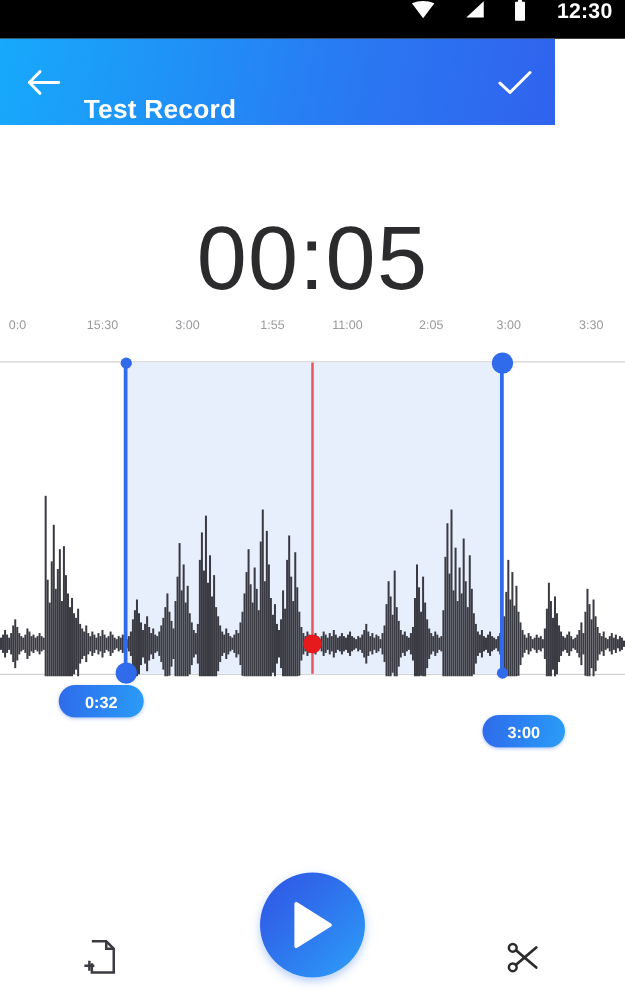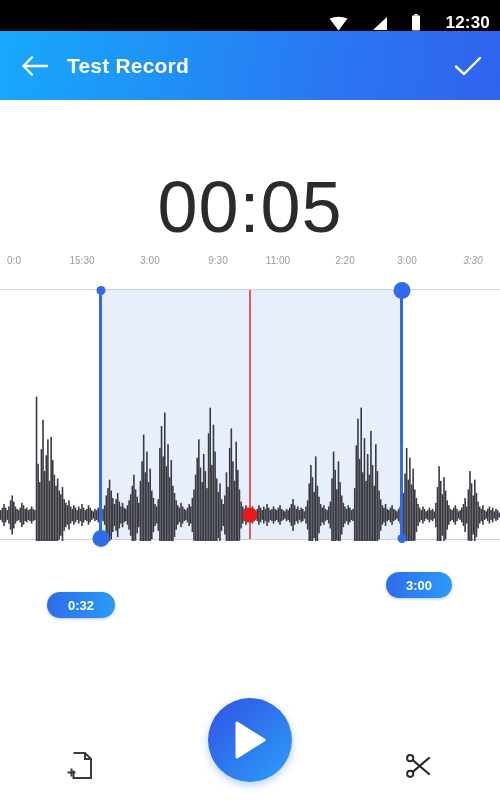--- a/index.html
+++ b/index.html
@@ -7,34 +7,34 @@
   body {
     font-family:"Liberation Sans", sans-serif;
     background:#ffffff;
     overflow:hidden;
     position:relative;
   }
 
   
   #status-bar{
     position:absolute; left:0; top:0; width:500px; height:31px;
-    background:#000; display:flex; align-items:flex-end;
+    background:#000; display:flex; align-items:flex-start;
     justify-content:flex-end; padding-right:10px; gap:23px;
   }
   #status-bar .sicon{ display:block; }
   #status-clock{
     color:#fff; font-size:17px; font-weight:700; letter-spacing:.2px;
     line-height:1; margin-left:2px; font-family:"Liberation Sans", sans-serif;
   }
 
   
   #app-bar{
-    position:absolute; left:0; top:31px; width:500px; height:69px;
+    position:absolute; left:0; top:31px; width:444px; height:69px;
     background:linear-gradient(100deg,#17a9fb 0%,#1f93f7 30%,#2a77f2 65%,#3063ee 100%);
-    display:flex; align-items:center;
+    display:flex; align-items:flex-end;
   }
   #back-btn{ width:70px; height:69px; display:flex; align-items:center; justify-content:center; }
   #app-title{
     color:#fff; font-size:21px; font-weight:700; letter-spacing:.2px;
     flex:1; margin-left:-3px;
   }
   #confirm-btn{ width:64px; height:69px; display:flex; align-items:center; justify-content:center; }
 
   
   #content{ position:absolute; left:0; top:100px; width:500px; height:700px; background:#fff; }
@@ -140,25 +140,25 @@
 </div>
 
 <div id="content">
 
   <div id="timer-text">00:05</div>
 
   <div id="ruler">
       <span class="tick" style="left: 14px;">0:0</span>
       <span class="tick" style="left: 82px;">15:30</span>
       <span class="tick" style="left: 150px;">3:00</span>
-      <span class="tick" style="left: 218px;">9:30</span>
+      <span class="tick" style="left: 218px;">1:55</span>
       <span class="tick" style="left: 278px;">11:00</span>
-      <span class="tick" style="left: 345px;">2:20</span>
+      <span class="tick" style="left: 345px;">2:05</span>
       <span class="tick" style="left: 407px;">3:00</span>
-      <span class="tick" style="left: 473px; font-style: italic;">3:30</span>
+      <span class="tick" style="left: 473px;">3:30</span>
     </div>
 
   <div id="wave-track">
     <div id="selection-region" style="left: 100px; width: 301px; background: rgb(231, 238, 252);"></div>
     <svg id="wave-canvas" viewBox="0 0 500 251" preserveAspectRatio="none">
         <rect x="0.01" y="220.12" width="1.60" height="9.76" fill="#3a3a42"></rect>
         <rect x="1.64" y="217.68" width="1.60" height="14.64" fill="#3a3a42"></rect>
         <rect x="3.26" y="214.02" width="1.60" height="21.96" fill="#3a3a42"></rect>
         <rect x="4.88" y="217.68" width="1.60" height="14.64" fill="#3a3a42"></rect>
         <rect x="6.51" y="220.12" width="1.60" height="9.76" fill="#3a3a42"></rect>
@@ -471,21 +471,21 @@
       <span class="knob big" style="bottom: -8px; background: rgb(47, 107, 234);"></span>
     </div>
     <div class="handle" id="handle-end" style="left: 400px; background: rgb(47, 107, 234);">
       <span class="knob big" style="top: -8px; background: rgb(47, 107, 234);"></span>
       <span class="knob small" style="bottom: -4px; background: rgb(47, 107, 234);"></span>
     </div>
     <div id="playhead" style="left: 249px; background: rgb(229, 88, 92);"></div>
     <div id="playhead-dot" style="left: 250px; top: 225px; background: rgb(232, 25, 28);"></div>
   </div>
 
-  <div class="chip" id="chip-start" style="left: 47px; top: 492px; width: 68px;">0:32</div>
+  <div class="chip" id="chip-start" style="left: 47px; top: 448px; width: 68px;">0:32</div>
   <div class="chip" id="chip-end" style="left: 386px; top: 472px; width: 66px;">3:00</div>
 
   <div id="new-file-button">
     <svg width="30" height="32" viewBox="0 0 30 32">
       <path d="M7.5 3 H19 L25 9 V28 H7.5 V20.5" stroke="#3a3a42" stroke-width="2" fill="none" stroke-linejoin="miter"></path>
       <path d="M19 3 V9 H25" stroke="#3a3a42" stroke-width="2" fill="none"></path>
       <path d="M1.5 22.5 H9.5 M5.5 18.5 V26.5" stroke="#3a3a42" stroke-width="2" stroke-linecap="butt"></path>
     </svg>
   </div>
 

